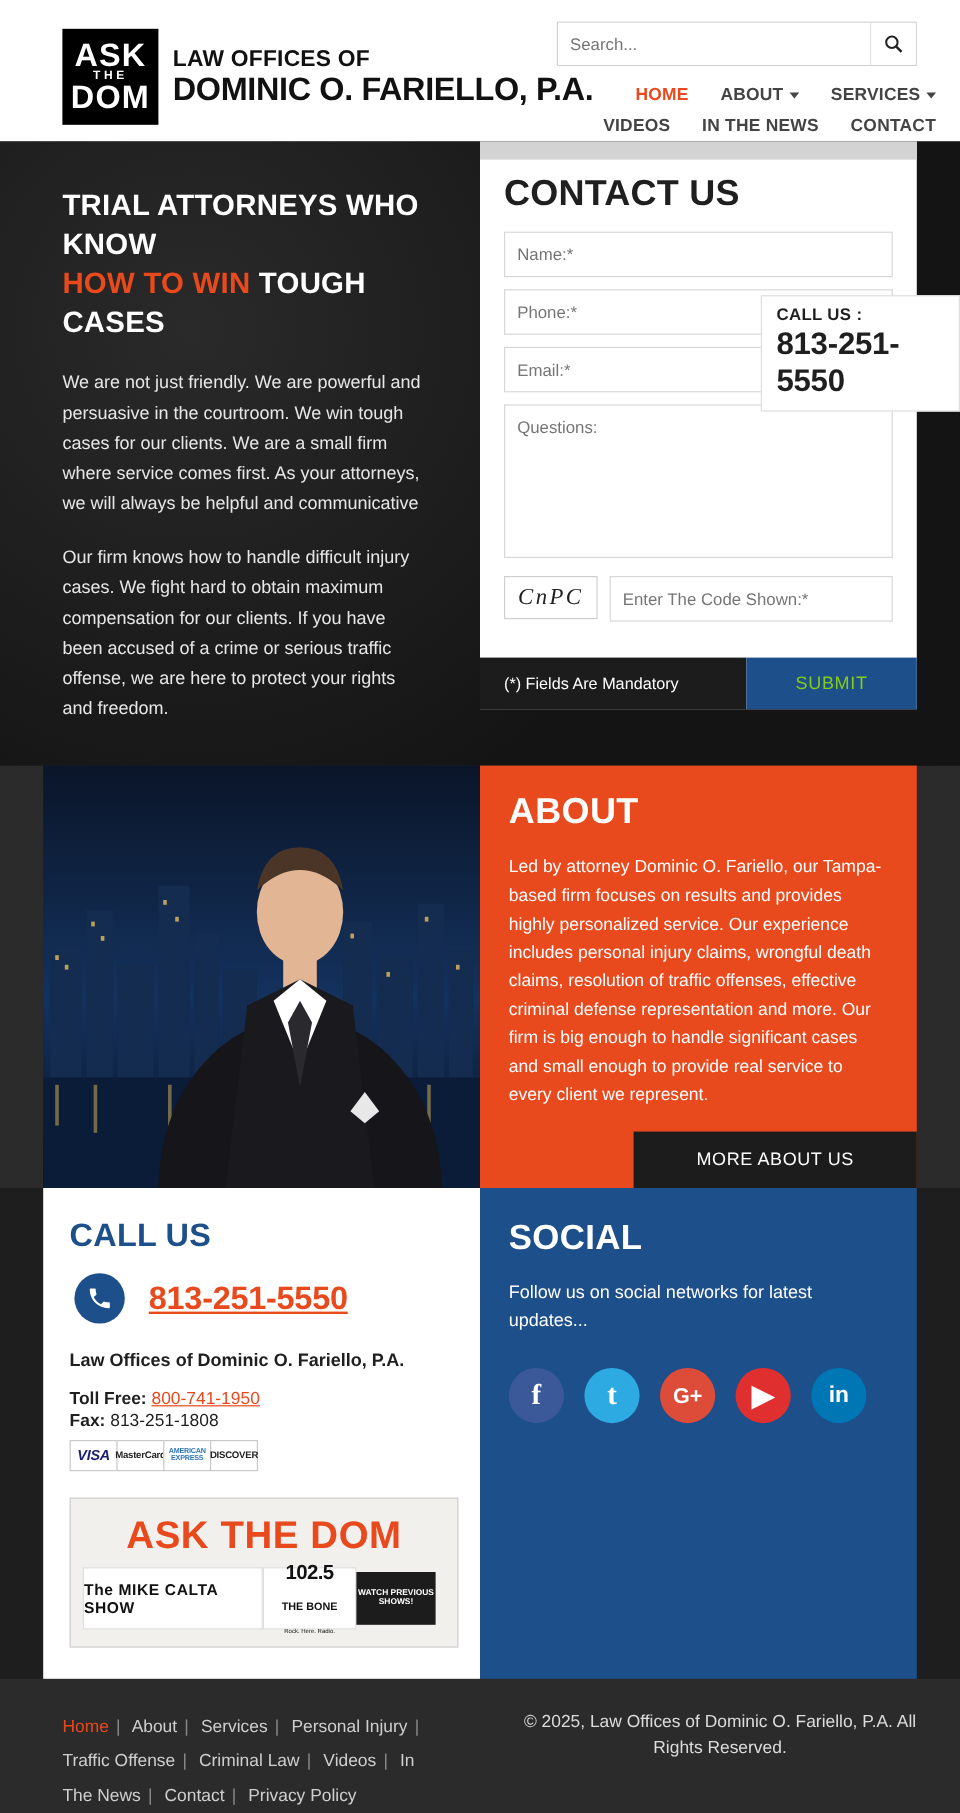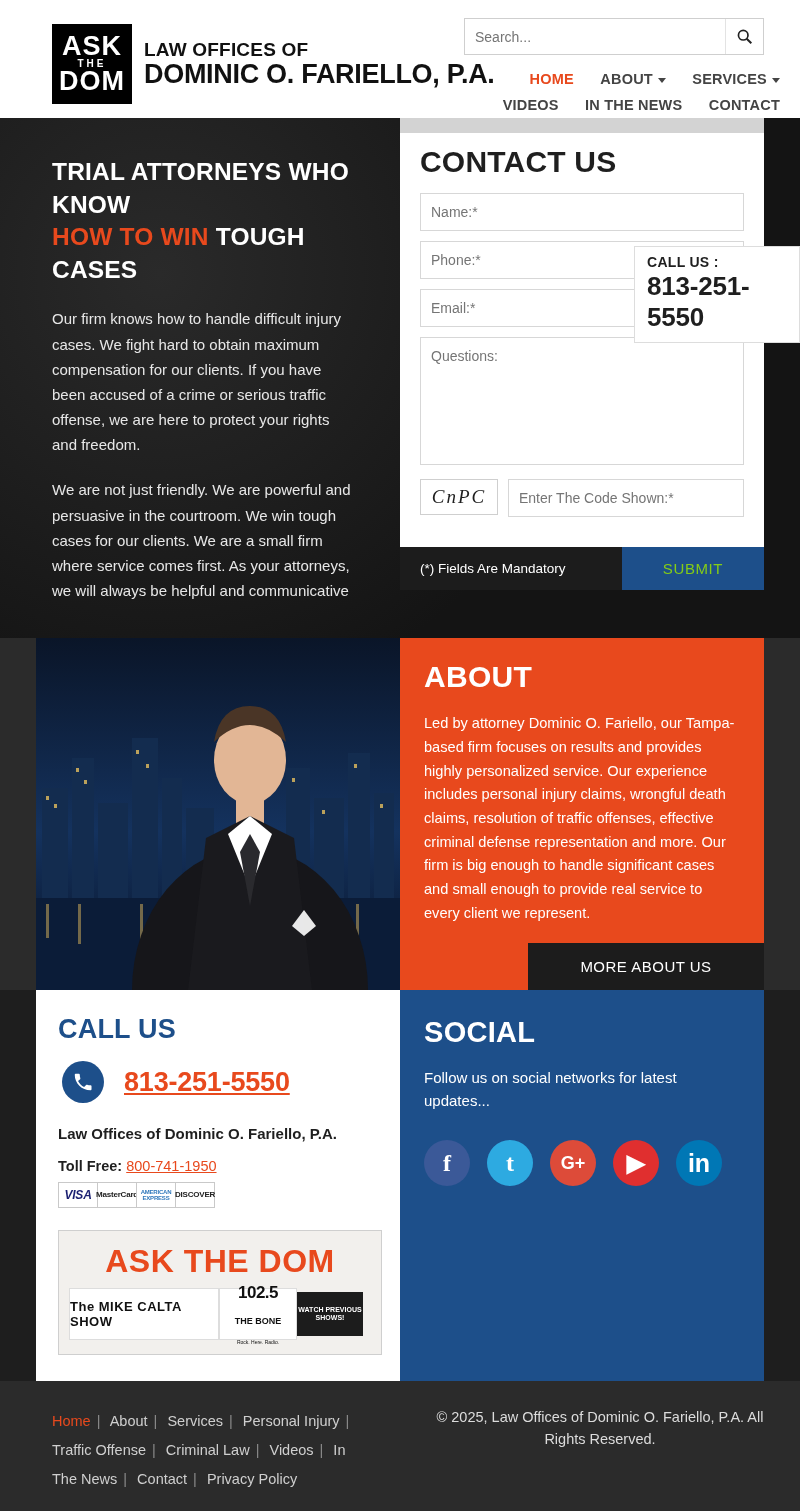--- a/index.html
+++ b/index.html
@@ -262,21 +262,21 @@
   .sicon {
     width: 46px; height: 46px; border-radius: 50%;
     display: flex; align-items: center; justify-content: center;
     color: #fff; font-weight: bold; font-size: 24px; cursor: pointer;
     font-family: "Liberation Serif", serif;
   }
   .sicon.fb { background: #3b5998; }
   .sicon.tw { background: #2daae1; }
   .sicon.gp { background: #dd4b39; font-size: 18px; font-family: "Liberation Sans", sans-serif;}
   .sicon.yt { background: #e02f2f; }
-  .sicon.li { background: #0077b5; font-size: 25px; font-family: "Liberation Sans", sans-serif;}
+  .sicon.li { background: #0077b5; font-size: 19px; font-family: "Liberation Sans", sans-serif;}
 
   
   .footer { display: flex; background: #2b2b2b; padding: 26px 0 30px 0; color: #cfcfcf; }
   .footer-left { width: 400px; padding: 0 30px 0 52px; font-size: 14.5px; line-height: 2.0; }
   .footer-left a { color: #cfcfcf; text-decoration: none; }
   .footer-left a.first { color: #e8491d; }
   .sep { color: #8a8a8a; margin: 0 6px; }
   .footer-right {
     width: 400px; padding: 0 36px; font-size: 14.5px; line-height: 1.5;
     text-align: center; color: #dcdcdc;
@@ -320,22 +320,22 @@
       <a href="#">CONTACT</a>
     </div>
   </div>
 
   <div class="hero">
     <div class="hero-left">
       <div class="hero-h1">
         <span>TRIAL ATTORNEYS WHO KNOW</span><br>
         <span class="hl">HOW TO WIN</span><span> TOUGH CASES</span>
       </div>
+      <p class="hero-p">We are not just friendly. We are powerful and persuasive in the courtroom. We win tough cases for our clients. We are a small firm where service comes first. As your attorneys, we will always be helpful and communicative</p>
       <p class="hero-p">Our firm knows how to handle difficult injury cases. We fight hard to obtain maximum compensation for our clients. If you have been accused of a crime or serious traffic offense, we are here to protect your rights and freedom.</p>
-      <p class="hero-p">We are not just friendly. We are powerful and persuasive in the courtroom. We win tough cases for our clients. We are a small firm where service comes first. As your attorneys, we will always be helpful and communicative</p>
     </div>
 
     <div class="contact-panel">
       <div class="contact-topbar"></div>
       <div class="contact-title">CONTACT US</div>
       <div class="form-fields">
         <input type="text" placeholder="Name:*" style="">
         <input type="text" placeholder="Phone:*" style="">
         <input type="text" placeholder="Email:*" style="">
         <textarea placeholder="Questions:" style=""></textarea>
@@ -435,20 +435,24 @@
             <path fill="#fff" d="M6.6 10.8c1.4 2.8 3.8 5.2 6.6 6.6l2.2-2.2c.3-.3.7-.4 1.1-.2 1.2.4 2.5.6 3.8.6.6 0 1 .4 1 1V20c0 .6-.4 1-1 1C10.6 21 3 13.4 3 4c0-.6.4-1 1-1h3.5c.6 0 1 .4 1 1 0 1.3.2 2.6.6 3.8.1.4 0 .8-.2 1.1l-2.3 1.9z"></path>
           </svg>
         </div>
         <div class="phone-big">813-251-5550</div>
       </div>
       <div class="firm-name">Law Offices of Dominic O. Fariello, P.A.</div>
       <div class="tollfree">
         <b>Toll Free:</b>
         <a href="#">800-741-1950</a>
       </div>
+      <div class="faxline">
+        <b>Fax:</b>
+        <span>813-251-1808</span>
+      </div>
       <div class="cards">
         <div class="card visa">VISA</div>
         <div class="card mc">MasterCard</div>
         <div class="card amex">AMERICAN EXPRESS</div>
         <div class="card disc">DISCOVER</div>
       </div>
 
       <div class="promo">
         <div class="promo-title">ASK THE DOM</div>
         <div class="promo-row">

